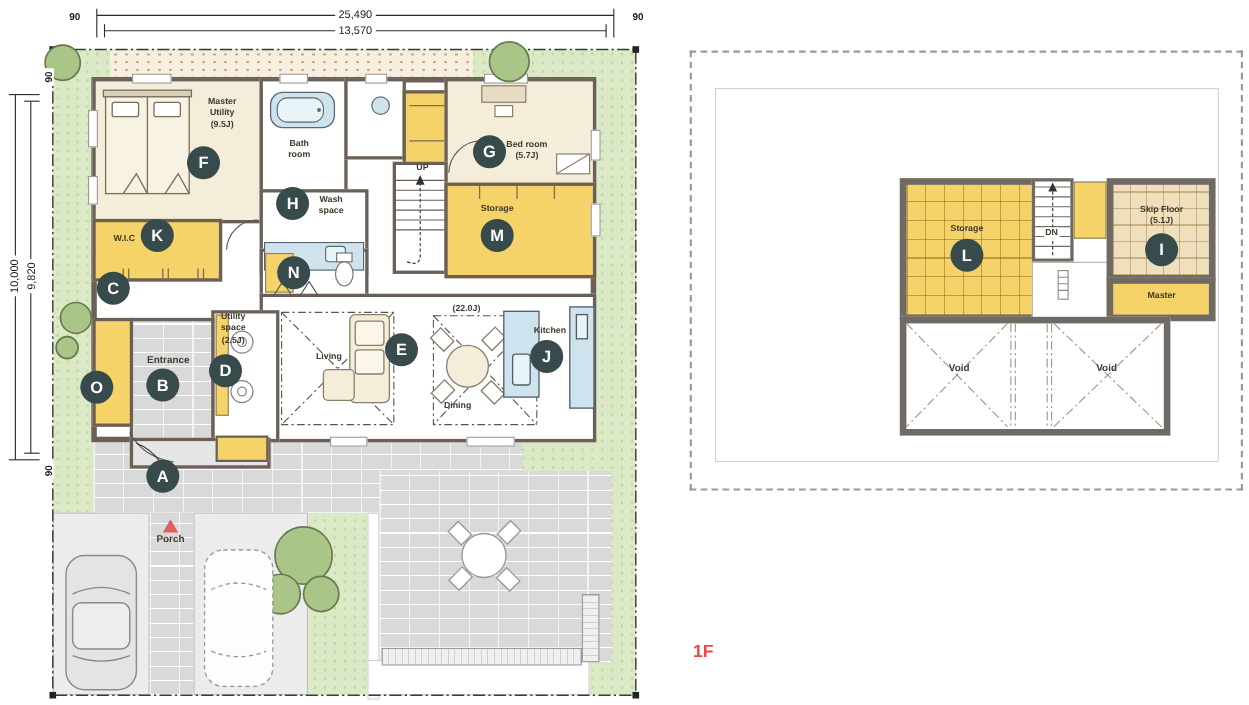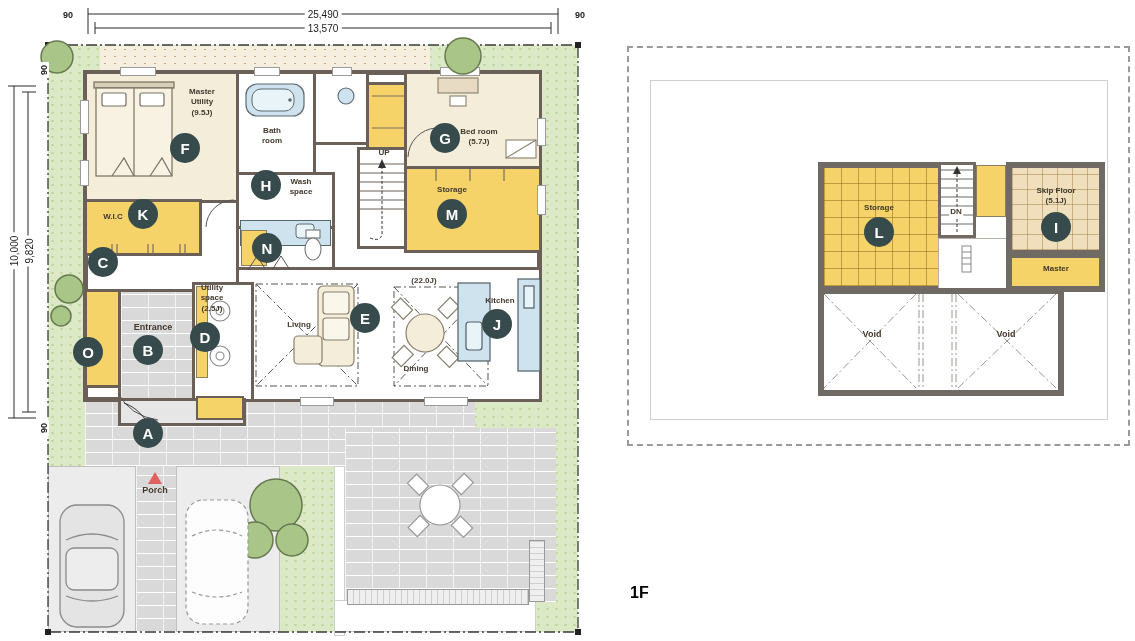--- a/index.html
+++ b/index.html
@@ -24,21 +24,21 @@
   .blue{background:#cfe3ee;}
   .win{position:absolute;background:#fff;border:1px solid #9a9a9a;z-index:15;box-sizing:border-box;}
   
   .lbl{position:absolute;transform:translate(-50%,-50%);text-align:center;font-size:8px;font-weight:bold;
        color:#42382c;white-space:pre-line;line-height:1.3;z-index:30;}
   .lbl.md{font-size:9px;}
   .dim{position:absolute;transform:translate(-50%,-50%);font-size:10px;color:#1a1a1a;background:#fff;
        padding:0 3px;z-index:30;white-space:nowrap;}
   .dim.vert{transform:translate(-50%,-50%) rotate(-90deg);}
   .n90{font-weight:bold;font-size:9px;}
-  .floor-tag{position:absolute;font-size:16px;font-weight:bold;color:#000000;z-index:30;}
+  .floor-tag{position:absolute;font-size:16px;font-weight:bold;color:#ef4444;z-index:30;}
   .badge{position:absolute;width:30px;height:30px;border-radius:50%;background:#374a4c;color:#fff;
          font-weight:bold;font-size:15px;display:flex;align-items:center;justify-content:center;
          z-index:40;transform:translate(-50%,-50%);}
   svg.overlay{position:absolute;left:0;top:0;z-index:20;pointer-events:none;}
 </style>
 </head>
 <body>
 
 <div id="stage">
 

